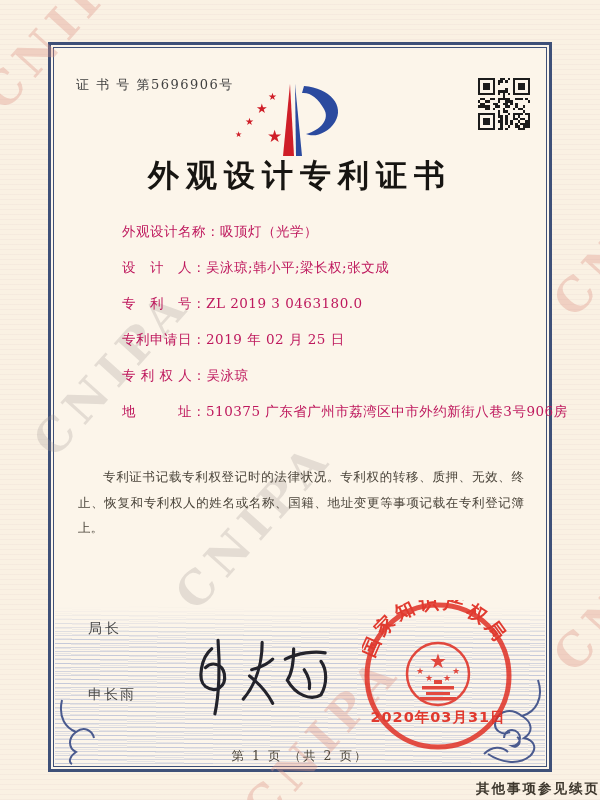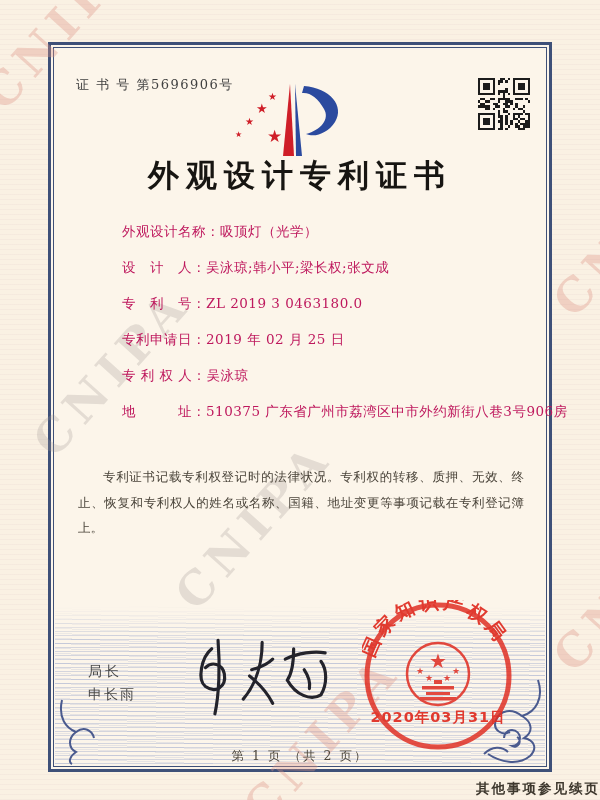--- a/index.html
+++ b/index.html
@@ -44,21 +44,21 @@
   .qr{left:478px;top:78px;width:52px;height:52px;}
   .title{
     left:0;right:0;top:155px;text-align:center;
     font-size:31px;font-weight:bold;color:#171512;letter-spacing:7px;
   }
   .fields{left:78px;top:221px;width:452px;color:#be185d;margin-left:44px;}
   .frow{white-space:nowrap;font-size:13.5px;line-height:20px;margin-bottom:16px;letter-spacing:0.5px;}
   .gap2{display:inline-block;width:42px;}
   .bodytext{left:78px;top:464px;width:446px;font-size:12.5px;line-height:25.5px;color:#4a443a;text-align:justify;}
   .bodytext p{margin:0;text-indent:2em;}
-  .signoff-title{left:88px;top:663px;font-size:14px;color:#4a4a4a;letter-spacing:3px;font-family:"DejaVu Sans","Liberation Sans",sans-serif;}
+  .signoff-title{left:88px;top:620px;font-size:14px;color:#4a4a4a;letter-spacing:3px;font-family:"DejaVu Sans","Liberation Sans",sans-serif;}
   .signoff-name{left:88px;top:686px;font-size:14px;color:#4a4a4a;letter-spacing:2px;font-family:"DejaVu Sans","Liberation Sans",sans-serif;}
   .sign{left:180px;top:634px;width:158px;height:84px;}
   .seal{left:362px;top:600px;width:152px;height:152px;opacity:0.92;}
   .seal-date{
     position:absolute;left:0;right:0;top:108px;text-align:center;
     color:#df2b20;font-size:14.5px;font-weight:bold;letter-spacing:1px;
     font-family:"DejaVu Sans","Liberation Sans",sans-serif;
   }
   .pageno{left:0;right:0;top:748px;text-align:center;font-size:12.5px;color:#4c463c;letter-spacing:2px;}
   .footnote{left:0;right:0;top:780px;text-align:right;font-size:13.5px;font-weight:bold;color:#3e382e;letter-spacing:2px;}

